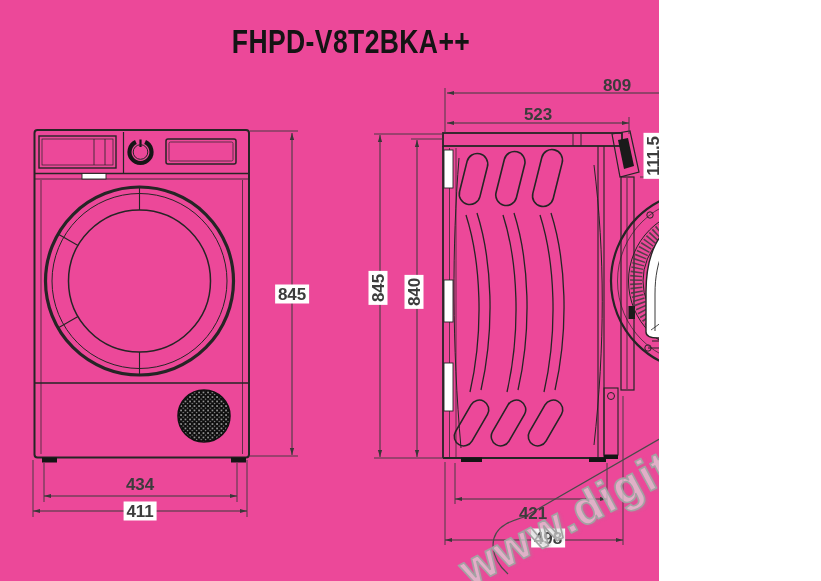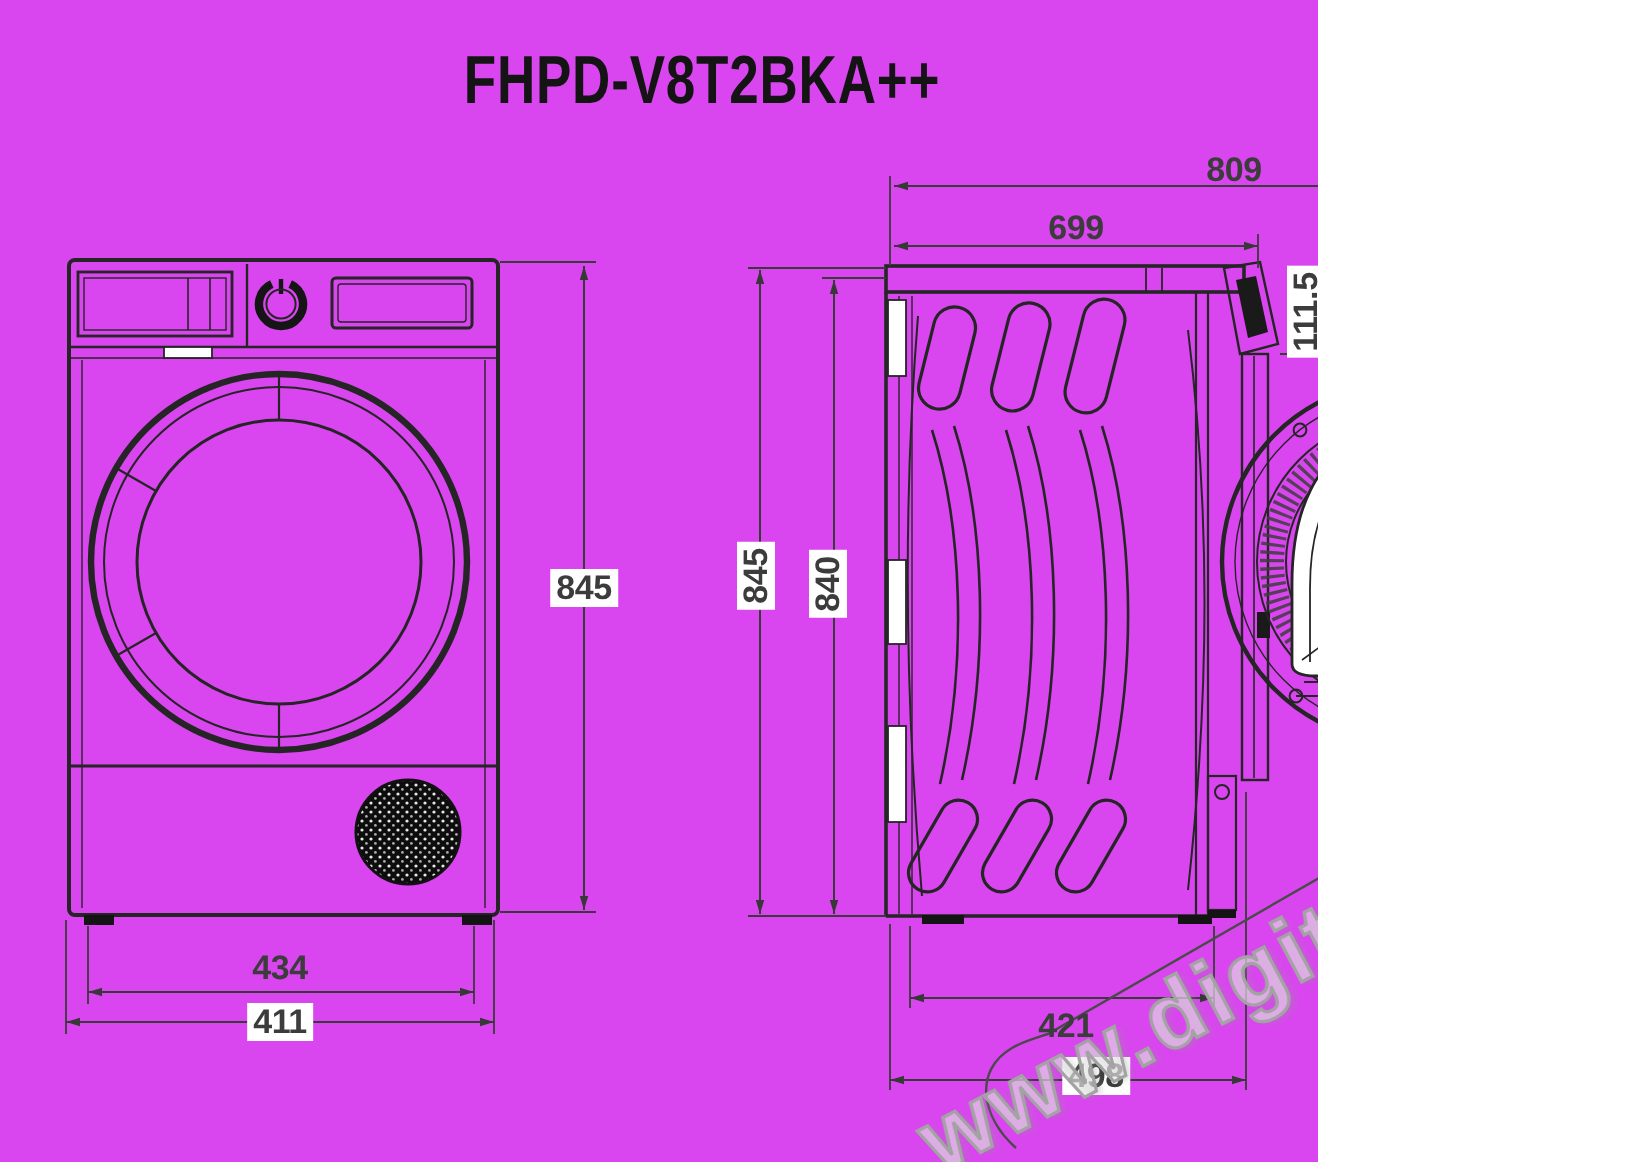--- a/index.html
+++ b/index.html
@@ -1,16 +1,16 @@
 <!DOCTYPE html>
 <html><head>
 <meta charset="utf-8">
 <style>
   html,body{margin:0;padding:0;background:#fff;}
-  .stage{position:relative;width:659px;height:581px;background:#d946ef;overflow:hidden;
+  .stage{position:relative;width:659px;height:581px;background:#ec4899;overflow:hidden;
          font-family:"Liberation Sans",sans-serif;}
   .stage svg{position:absolute;left:0;top:0;}
   .title{position:absolute;font-weight:bold;font-size:34px;color:#141414;
          transform:translate(-50%,-50%) scale(0.78,1);white-space:nowrap;letter-spacing:0.5px;}
   .lbl{position:absolute;font-weight:bold;font-size:17px;color:#3c3c3c;
        transform:translate(-50%,-50%);white-space:nowrap;letter-spacing:-0.2px;line-height:1;}
   .lbl.bg{background:#fff;padding:1px 3px;}
   .lbl.rot{transform:translate(-50%,-50%) rotate(-90deg);}
   .watermark{position:absolute;left:643px;top:477px;font-size:46px;font-weight:bold;
        letter-spacing:2px;color:rgba(255,255,255,0.45);
@@ -202,21 +202,21 @@
   </g>
 </svg>
 
 <div class="title" style="left:351px;top:41px">FHPD-V8T2BKA++</div>
 
 <div class="lbl bg" style="left:292px;top:294px">845</div>
 <div class="lbl" style="left:140px;top:484px">434</div>
 <div class="lbl bg" style="left:140px;top:511px">411</div>
 
 <div class="lbl" style="left:617px;top:85px">809</div>
-<div class="lbl" style="left:538px;top:114px">699</div>
+<div class="lbl" style="left:538px;top:114px">523</div>
 <div class="lbl rot bg" style="left:653px;top:156px">111.5</div>
 <div class="lbl rot bg" style="left:378px;top:288px">845</div>
 <div class="lbl rot bg" style="left:414px;top:292px">840</div>
 <div class="lbl" style="left:533px;top:513px">421</div>
 <div class="lbl bg" style="left:548px;top:538px">498</div>
 
 <div class="watermark">www.digitalko.hu</div>
 
 </div>
 

